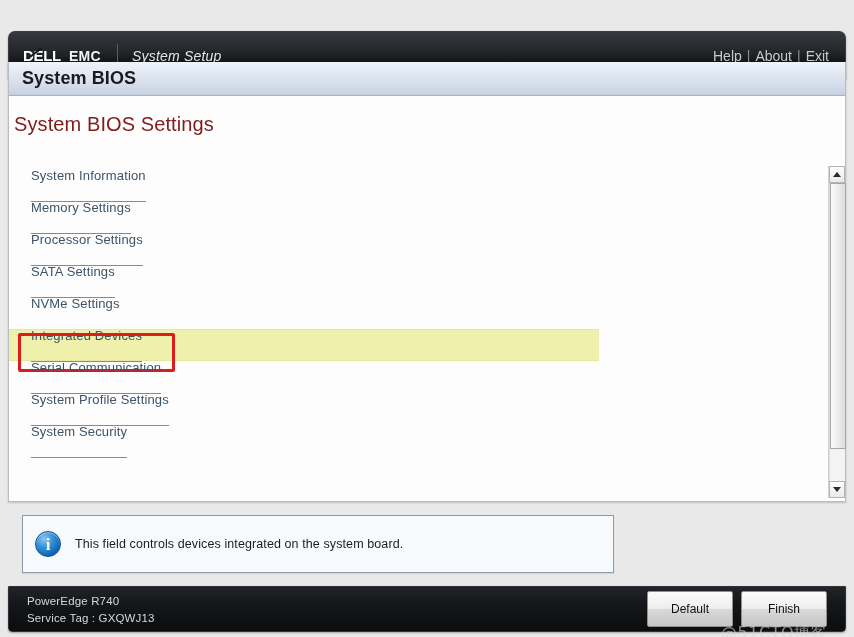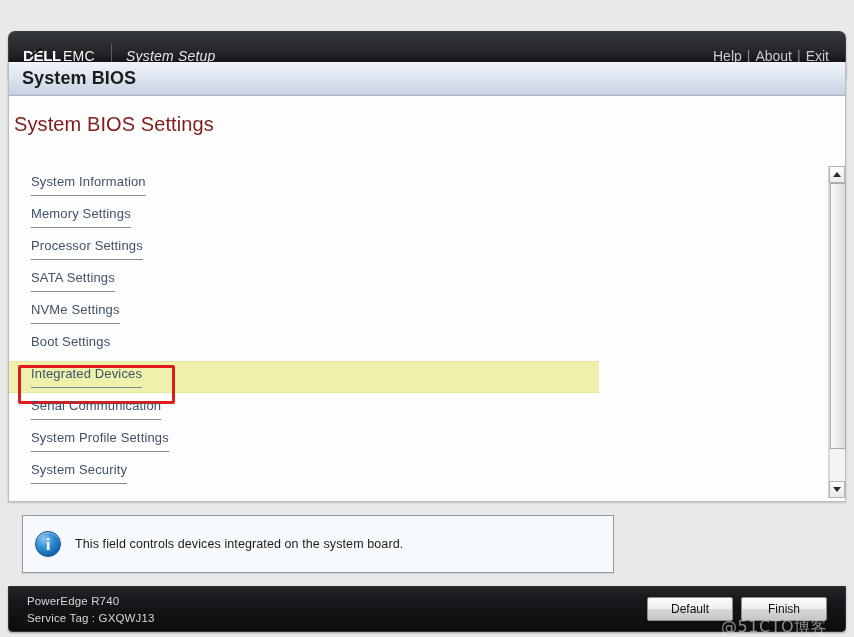--- a/index.html
+++ b/index.html
@@ -69,25 +69,25 @@
     content: "";
     position: absolute;
     left: -3px;
     top: 3px;
     width: 17px;
     height: 2px;
     background: #16181b;
     transform: rotate(-38deg);
   }
   .emc-word {
-    font-weight: normal;
+    font-weight: bold;
     font-size: 14px;
     letter-spacing: .3px;
     color: #f2f2f2;
-    margin-left: 2px;
+    margin-left: 8px;
   }
 
   .brand-sep {
     width: 1px;
     height: 24px;
     background: #5a5d62;
     margin: 0 14px 0 16px;
   }
 
   .app-title {
@@ -181,21 +181,21 @@
     border-top: 1px solid #e4e79e;
     border-bottom: 1px solid #e4e79e;
   }
 
   .menu-link {
     font-size: 13px;
     color: #3e5368;
     letter-spacing: .15px;
     cursor: pointer;
     border-bottom: 1px solid #7a8c9e;
-    padding-bottom: 6px;
+    padding-bottom: 18px;
     line-height: 14px;
     display: inline-block;
   }
   .menu-link.no-underline { border-bottom: none; }
 
   
   .annot-box {
     position: absolute;
     left: 9px;
     top: 3px;
@@ -317,21 +317,21 @@
   .footer-buttons {
     margin-left: auto;
     margin-right: 18px;
     display: flex;
     gap: 8px;
     position: relative;
   }
 
   .btn {
     min-width: 86px;
-    height: 24px;
+    height: 36px;
     background: linear-gradient(180deg, #fbfbfb 0%, #eeeeee 48%, #d8d8d8 52%, #c6c6c6 100%);
     border: 1px solid #8f8f8f;
     border-radius: 2px;
     font-family: "Liberation Sans", sans-serif;
     font-size: 12px;
     color: #111;
     cursor: pointer;
     display: flex;
     align-items: center;
     justify-content: center;
@@ -398,23 +398,20 @@
         </li>
 
         <li class="menu-item">
           <span class="menu-link">SATA Settings</span>
         </li>
 
         <li class="menu-item">
           <span class="menu-link">NVMe Settings</span>
         </li>
 
-        <li class="menu-item">
-          <span class="menu-link no-underline">Boot Settings</span>
-        </li>
 
         <li class="menu-item highlight">
           <span class="menu-link">Integrated Devices</span>
           <span class="annot-box"></span>
         </li>
 
         <li class="menu-item">
           <span class="menu-link">Serial Communication</span>
         </li>
 

